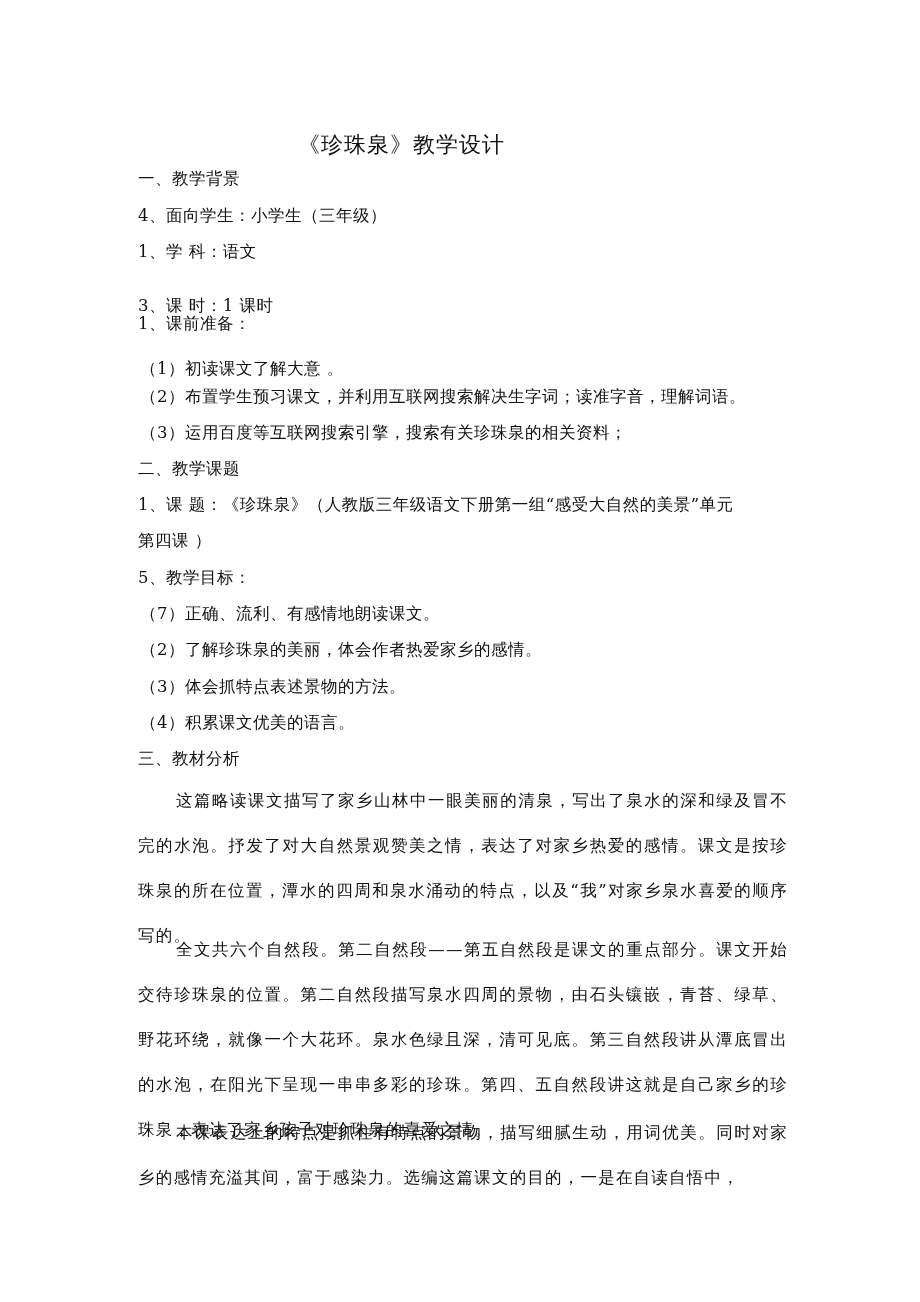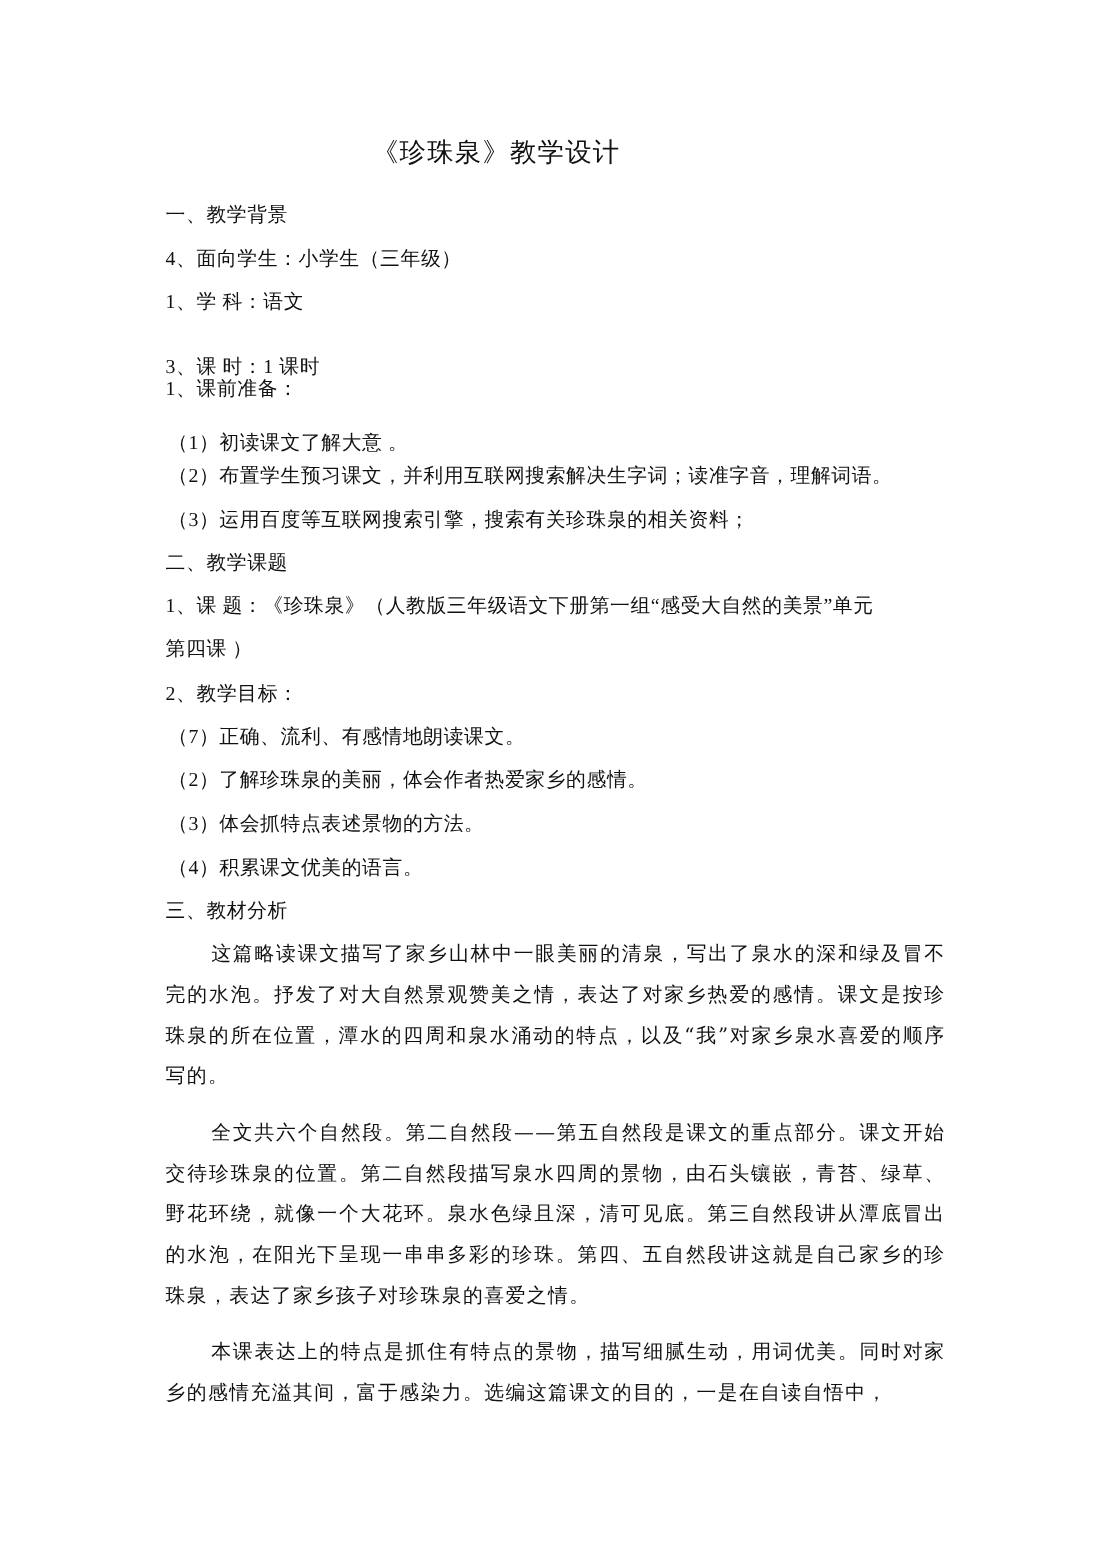--- a/index.html
+++ b/index.html
@@ -1,21 +1,21 @@
 <!DOCTYPE html>
 <html><head>
 <meta charset="utf-8">
 <style>
   html, body { margin: 0; padding: 0; background: #ffffff; }
   body { width: 920px; height: 1302px; position: relative; overflow: hidden;
          font-family: "DejaVu Serif", "Liberation Serif", serif; color: #111; }
-  .title { position: absolute; left: 298px; top: 112px; font-size: 22px; letter-spacing: 1px; margin-left: 12px; }
-  .line { position: absolute; left: 138px; font-size: 16.5px; white-space: nowrap; letter-spacing: 0.5px; font-family: Liberation Serif, serif; }
+  .title { position: absolute; left: 298px; top: 130px; font-size: 22px; letter-spacing: 1px; }
+  .line { position: absolute; left: 138px; font-size: 16.5px; white-space: nowrap; letter-spacing: 0.5px; }
   .sub { left: 140px; }
-  .para { position: absolute; left: 138px; width: 650px; font-size: 16.5px; line-height: 34px;
+  .para { position: absolute; left: 138px; width: 650px; font-size: 16.5px; line-height: 45px;
           letter-spacing: 1.2px; text-align: justify; }
   .indent { text-indent: 38px; }
 </style>
 </head>
 <body>
 
 <div>
   <div class="title">《珍珠泉》教学设计</div>
 
   <div class="line" style="top:168px">一、教学背景</div>
@@ -23,21 +23,21 @@
   <div class="line" style="top:241px">1、学 科：语文</div>
   <div class="line" style="top:295px">3、课 时：1 课时</div>
   <div class="line" style="top:313px">1、课前准备：</div>
   <div class="line sub" style="top:358px">（1）初读课文了解大意 。</div>
   <div class="line sub" style="top:386px">（2）布置学生预习课文，并利用互联网搜索解决生字词；读准字音，理解词语。</div>
   <div class="line sub" style="top:422px">（3）运用百度等互联网搜索引擎，搜索有关珍珠泉的相关资料；</div>
 
   <div class="line" style="top:458px">二、教学课题</div>
   <div class="line" style="top:494px">1、课 题：《珍珠泉》（人教版三年级语文下册第一组“感受大自然的美景”单元</div>
   <div class="line" style="top:530px">第四课 ）</div>
-  <div class="line" style="top:567px">2、教学目标：</div>
+  <div class="line" style="top:567px">5、教学目标：</div>
   <div class="line sub" style="top:603px">（7）正确、流利、有感情地朗读课文。</div>
   <div class="line sub" style="top:639px">（2）了解珍珠泉的美丽，体会作者热爱家乡的感情。</div>
   <div class="line sub" style="top:676px">（3）体会抓特点表述景物的方法。</div>
   <div class="line sub" style="top:712px">（4）积累课文优美的语言。</div>
 
   <div class="line" style="top:748px">三、教材分析</div>
   <div class="para indent" style="top:778px">这篇略读课文描写了家乡山林中一眼美丽的清泉，写出了泉水的深和绿及冒不完的水泡。抒发了对大自然景观赞美之情，表达了对家乡热爱的感情。课文是按珍珠泉的所在位置，潭水的四周和泉水涌动的特点，以及“我”对家乡泉水喜爱的顺序写的。</div>
   <div class="para indent" style="top:927px">全文共六个自然段。第二自然段——第五自然段是课文的重点部分。课文开始交待珍珠泉的位置。第二自然段描写泉水四周的景物，由石头镶嵌，青苔、绿草、野花环绕，就像一个大花环。泉水色绿且深，清可见底。第三自然段讲从潭底冒出的水泡，在阳光下呈现一串串多彩的珍珠。第四、五自然段讲这就是自己家乡的珍珠泉，表达了家乡孩子对珍珠泉的喜爱之情。</div>
   <div class="para indent" style="top:1110px">本课表达上的特点是抓住有特点的景物，描写细腻生动，用词优美。同时对家乡的感情充溢其间，富于感染力。选编这篇课文的目的，一是在自读自悟中，</div>
 </div>

